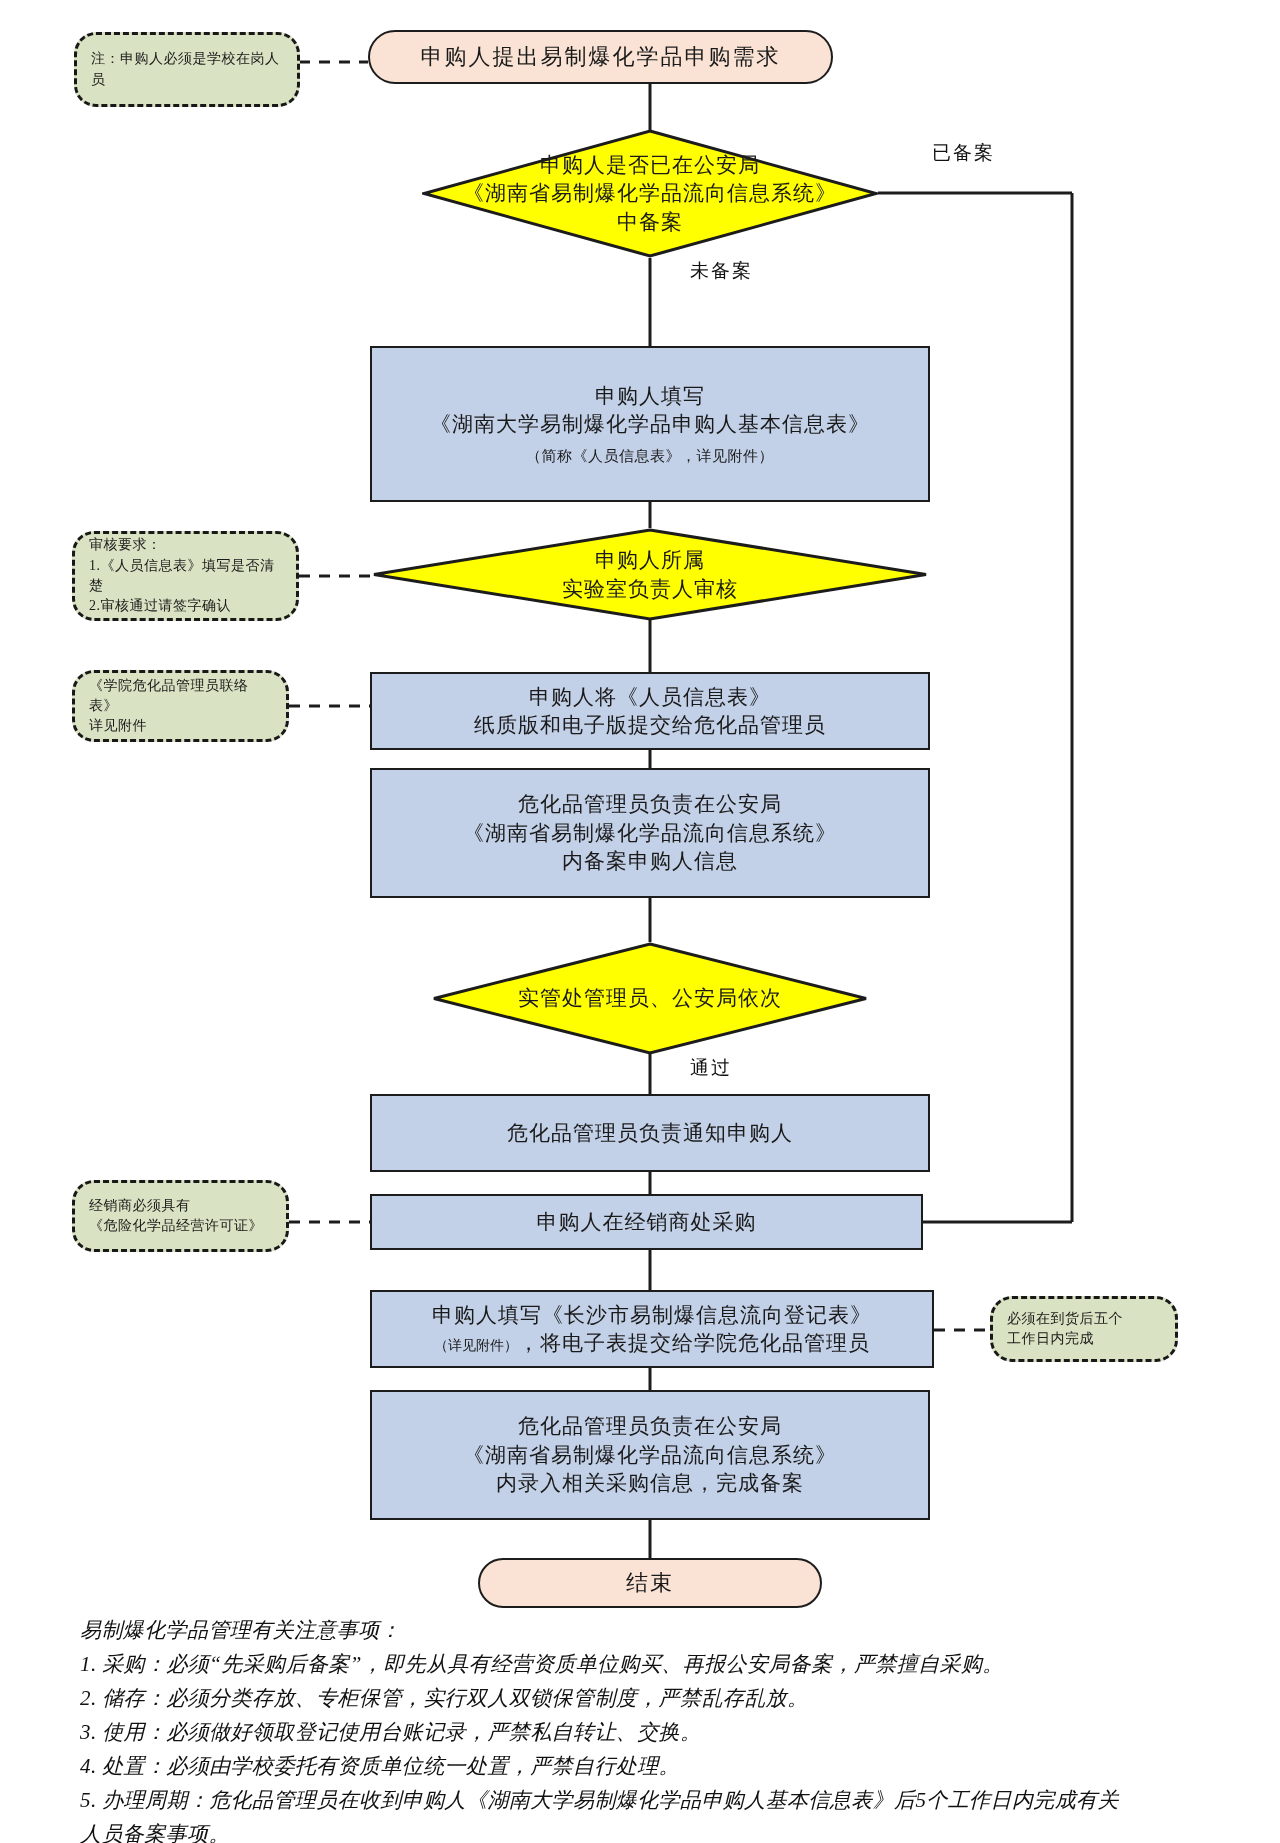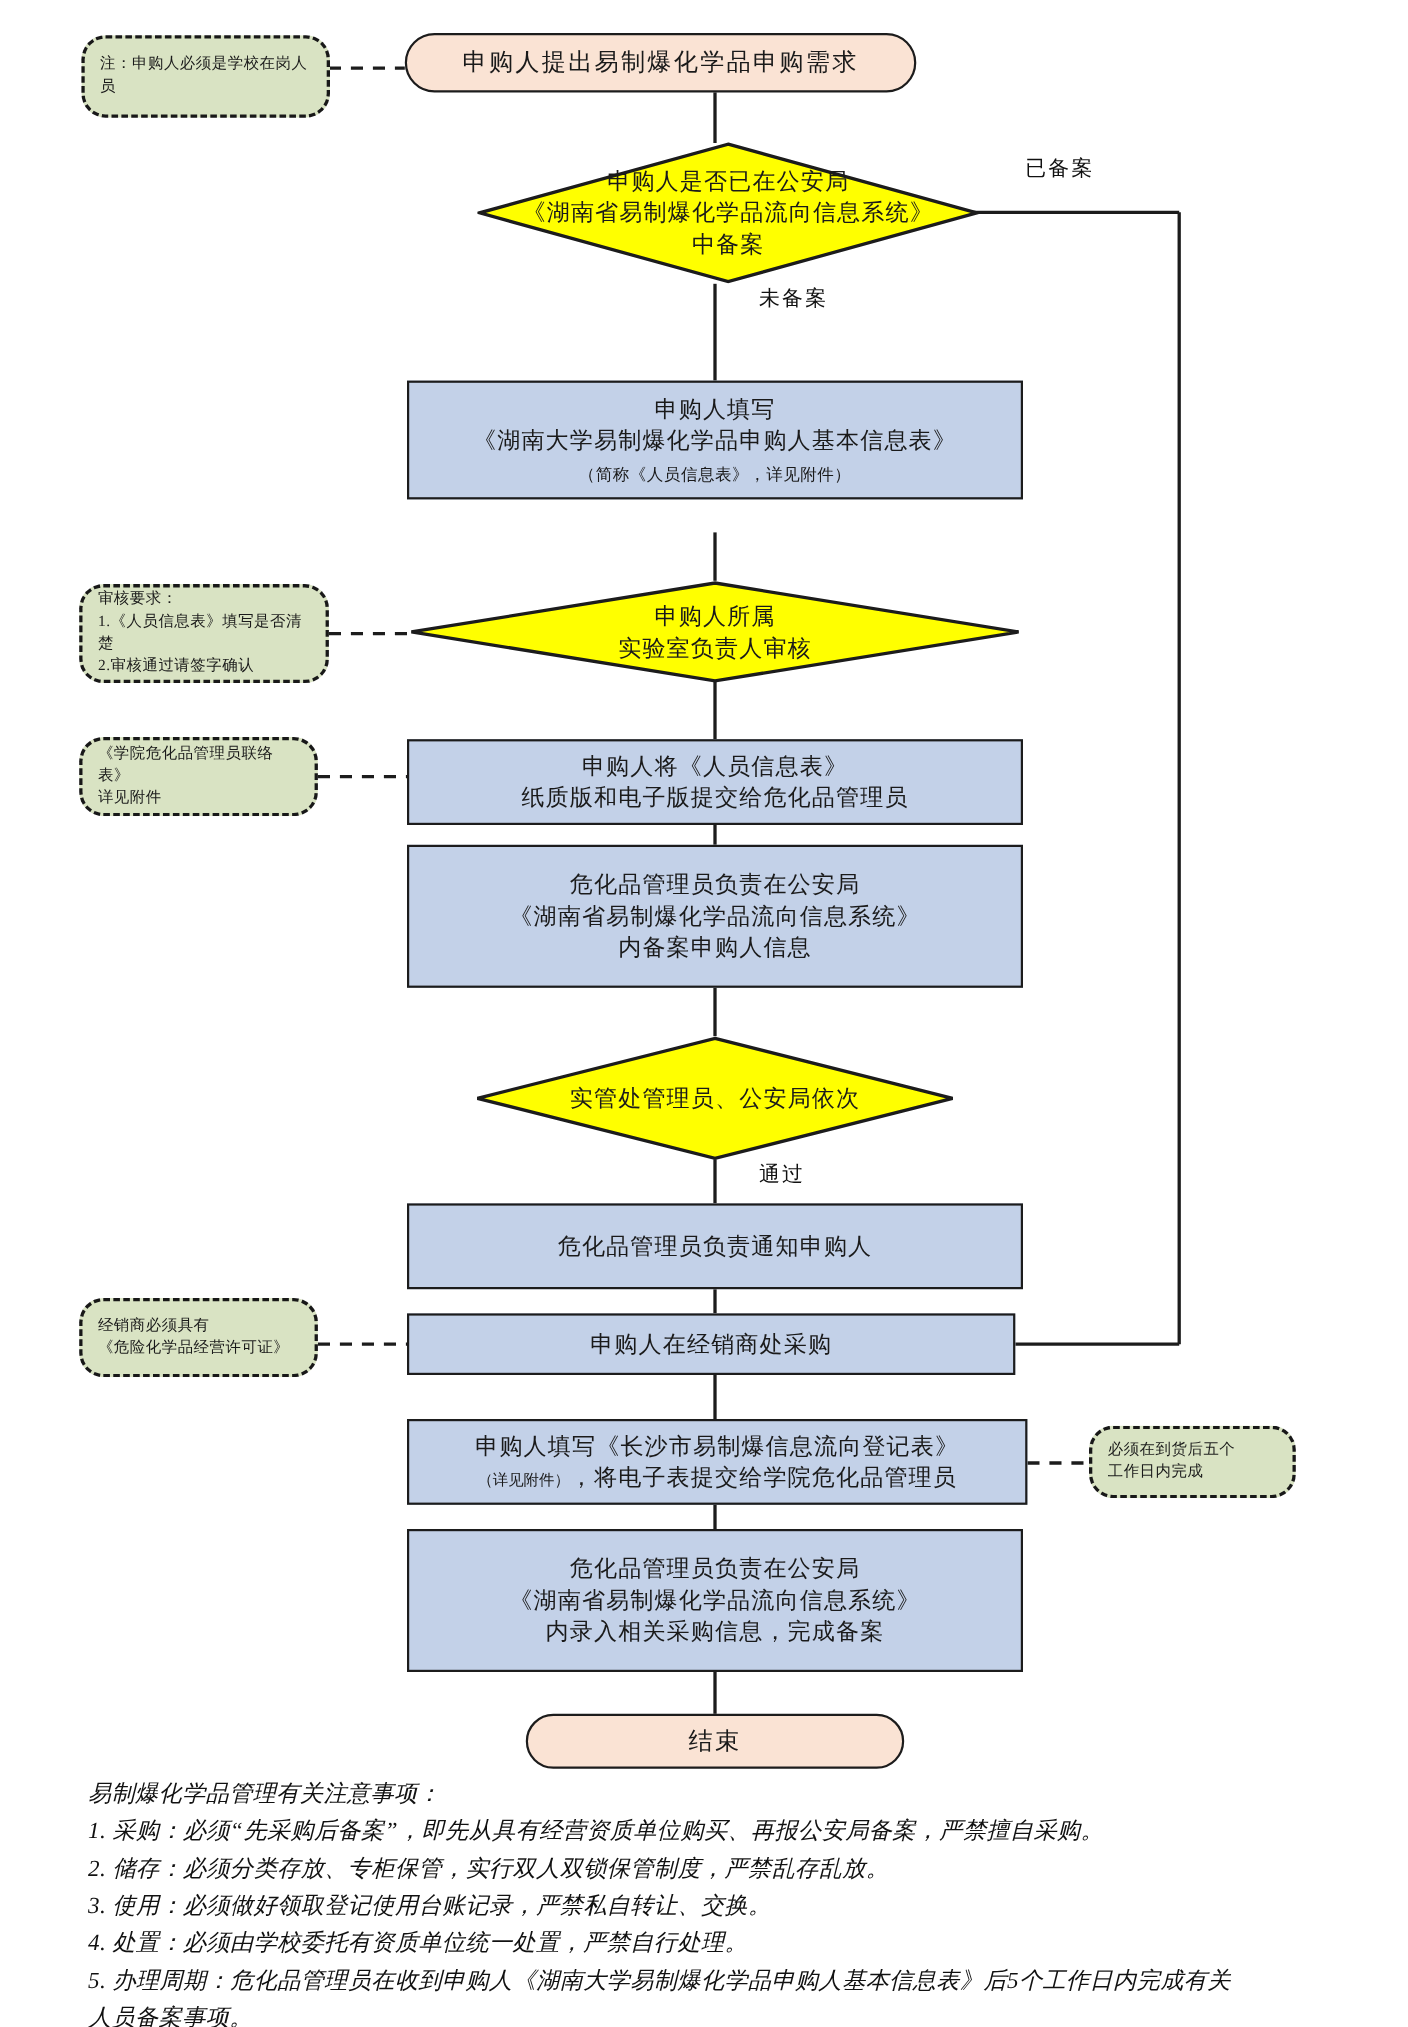--- a/index.html
+++ b/index.html
@@ -162,40 +162,40 @@
   </svg>
 
   <div class="node note" style="left:74px; top:32px; width:226px; height:75px;">
     <span>注：申购人必须是学校在岗人员</span>
   </div>
 
   <div class="node terminator" style="left:368px; top:30px; width:465px; height:54px;">
     <span>申购人提出易制爆化学品申购需求</span>
   </div>
 
-  <div class="node decision" style="left:434px; top:129px; width:456px; height:129px;font-family:Liberation Serif, serif;">
+  <div class="node decision" style="left:422px; top:129px; width:456px; height:129px;font-family:Liberation Serif, serif;">
     <svg class="dia-bg" viewBox="0 0 456 129" preserveAspectRatio="none">
       <polygon points="228,2 454,64.5 228,127 2,64.5" fill="#ffff00" stroke="#1c1c1c" stroke-width="3"></polygon>
     </svg>
     <div class="dia-text">
       <div>申购人是否已在公安局</div>
       <div>《湖南省易制爆化学品流向信息系统》</div>
       <div>中备案</div>
     </div>
   </div>
 
   <div class="edge-label" style="left:932px; top:140px;font-family:Liberation Serif, serif;">
     <span>已备案</span>
   </div>
 
   <div class="edge-label" style="left:690px; top:258px;">
     <span>未备案</span>
   </div>
 
-  <div class="node process" style="left:370px; top:346px; width:560px; height:108px;">
+  <div class="node process" style="left:370px; top:346px; width:560px; height:156px;">
     <div>申购人填写</div>
     <div>《湖南大学易制爆化学品申购人基本信息表》</div>
     <div class="sub" style="margin-top:8px;">（简称《人员信息表》，详见附件）</div>
   </div>
 
   <div class="node note" style="left:72px; top:531px; width:227px; height:90px;">
     <div>审核要求：</div>
     <div>1.《人员信息表》填写是否清楚</div>
     <div>2.审核通过请签字确认</div>
   </div>

